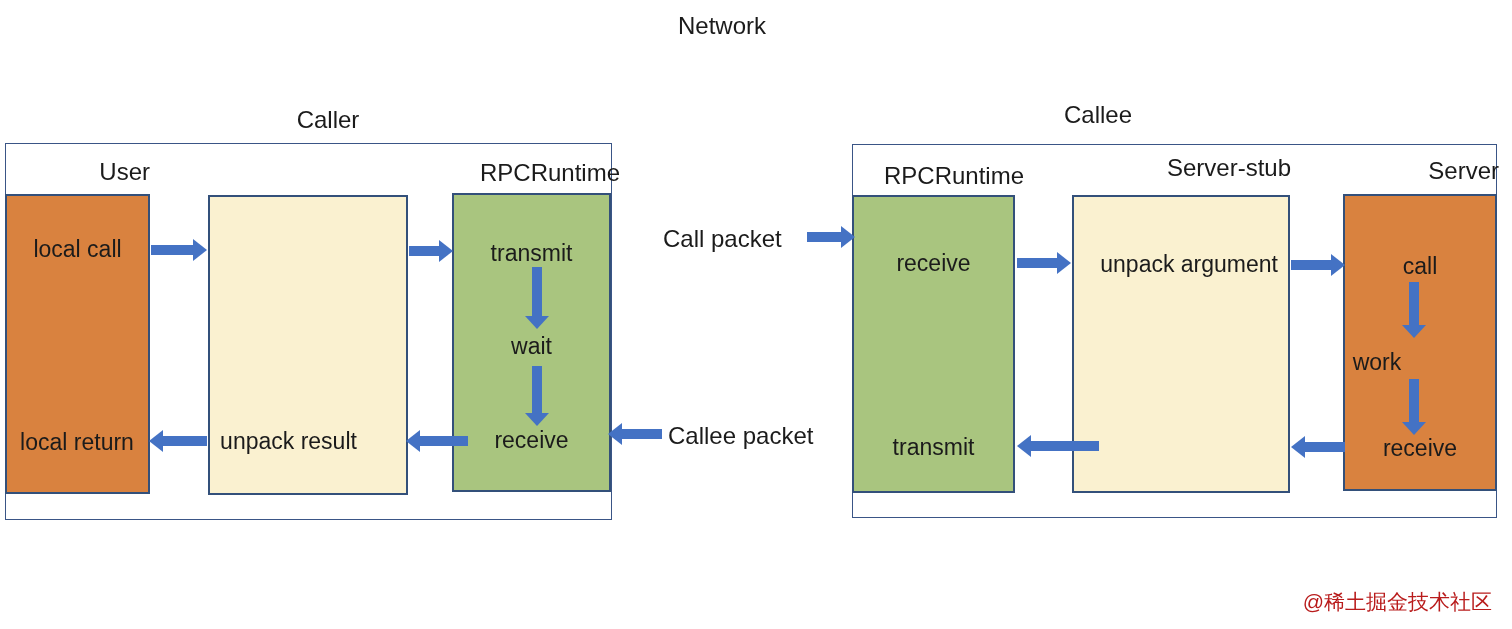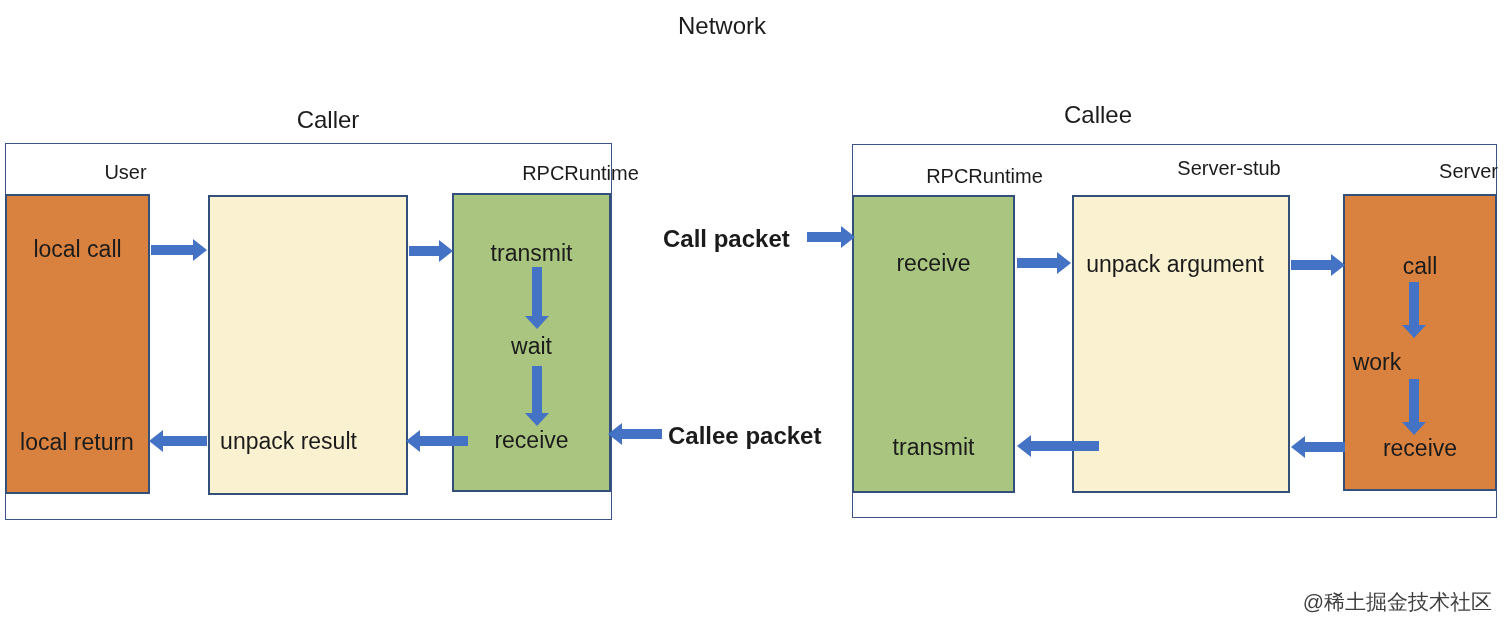--- a/index.html
+++ b/index.html
@@ -1,39 +1,39 @@
 <!DOCTYPE html>
 <html><head>
 <meta charset="utf-8">
 <style>
   html,body{margin:0;padding:0;background:#fff;}
   .canvas{
     position:relative;width:1512px;height:629px;background:#ffffff;overflow:hidden;
     font-family:"Liberation Sans",sans-serif;color:#1b1b1b;
   }
   .txt{position:absolute;text-align:center;font-size:23px;line-height:28px;white-space:nowrap;}
-  .hdr{position:absolute;text-align:center;font-size:20px;line-height:30px;white-space:nowrap;padding-left:48px;}
+  .hdr{position:absolute;text-align:right;font-size:24px;line-height:30px;white-space:nowrap;}
   .title{position:absolute;font-size:24px;line-height:30px;text-align:center;}
   .grp-label{position:absolute;font-size:24px;line-height:30px;text-align:center;}
   .frame{position:absolute;border:1.5px solid #3A5586;background:#ffffff;box-sizing:border-box;}
   .box{position:absolute;border:2px solid #33507A;box-sizing:border-box;}
   .box.orange{background:#D9823F;}
   .box.cream{background:#FAF1D0;}
   .box.green{background:#A9C57F;}
   .arrow{position:absolute;}
   .arrow .shaft{position:absolute;background:#4472C4;}
   .arrow .head{position:absolute;width:0;height:0;}
   .arrow.right .shaft{left:0;right:13px;top:50%;height:10px;margin-top:-5px;}
   .arrow.right .head{right:0;top:50%;margin-top:-11px;border-top:11px solid transparent;border-bottom:11px solid transparent;border-left:14px solid #4472C4;}
   .arrow.left .shaft{left:13px;right:0;top:50%;height:10px;margin-top:-5px;}
   .arrow.left .head{left:0;top:50%;margin-top:-11px;border-top:11px solid transparent;border-bottom:11px solid transparent;border-right:14px solid #4472C4;}
   .arrow.down .shaft{top:0;bottom:12px;left:50%;width:10px;margin-left:-5px;}
   .arrow.down .head{bottom:0;left:50%;margin-left:-12px;border-left:12px solid transparent;border-right:12px solid transparent;border-top:13px solid #4472C4;}
-  .packet-label{position:absolute;font-size:24px;line-height:30px;white-space:nowrap;font-weight:bold;}
-  .watermark{position:absolute;right:20px;top:588px;font-size:21px;color:#404040;white-space:nowrap;}
+  .packet-label{position:absolute;font-size:24px;line-height:30px;white-space:nowrap;}
+  .watermark{position:absolute;right:20px;top:588px;font-size:21px;color:#b91c1c;white-space:nowrap;}
 </style>
 </head>
 <body>
 
 <div class="canvas">
 
   <div class="title" style="left:642px;top:11px;width:160px;">Network</div>
 
   <div class="grp-label" style="left:258px;top:105px;width:140px;">Caller</div>
   <div class="grp-label" style="left:1028px;top:100px;width:140px;">Callee</div>
@@ -58,21 +58,21 @@
 
   <div class="txt" style="left:5px;top:235px;width:145px;">local call</div>
   <div class="txt" style="left:2px;top:428px;width:150px;">local return</div>
   <div class="txt" style="left:208px;top:427px;width:161px;">unpack result</div>
   <div class="txt" style="left:452px;top:239px;width:159px;">transmit</div>
   <div class="txt" style="left:452px;top:332px;width:159px;">wait</div>
   <div class="txt" style="left:452px;top:426px;width:159px;">receive</div>
 
   <div class="txt" style="left:852px;top:249px;width:163px;">receive</div>
   <div class="txt" style="left:852px;top:433px;width:163px;">transmit</div>
-  <div class="txt" style="left:1072px;top:250px;width:206px;">unpack argument</div>
+  <div class="txt" style="left:1072px;top:250px;width:206px;text-align:right;">unpack argument</div>
   <div class="txt" style="left:1343px;top:252px;width:154px;">call</div>
   <div class="txt" style="left:1272px;top:348px;width:154px;padding-left:28px;">work</div>
   <div class="txt" style="left:1343px;top:434px;width:154px;">receive</div>
 
   <div class="packet-label" style="left:663px;top:224px;">Call packet</div>
   <div class="packet-label" style="left:668px;top:421px;">Callee packet</div>
 
   <div class="arrow right" style="left:151px;top:239px;width:56px;height:22px;">
       <span class="shaft"></span>
       <span class="head"></span>

